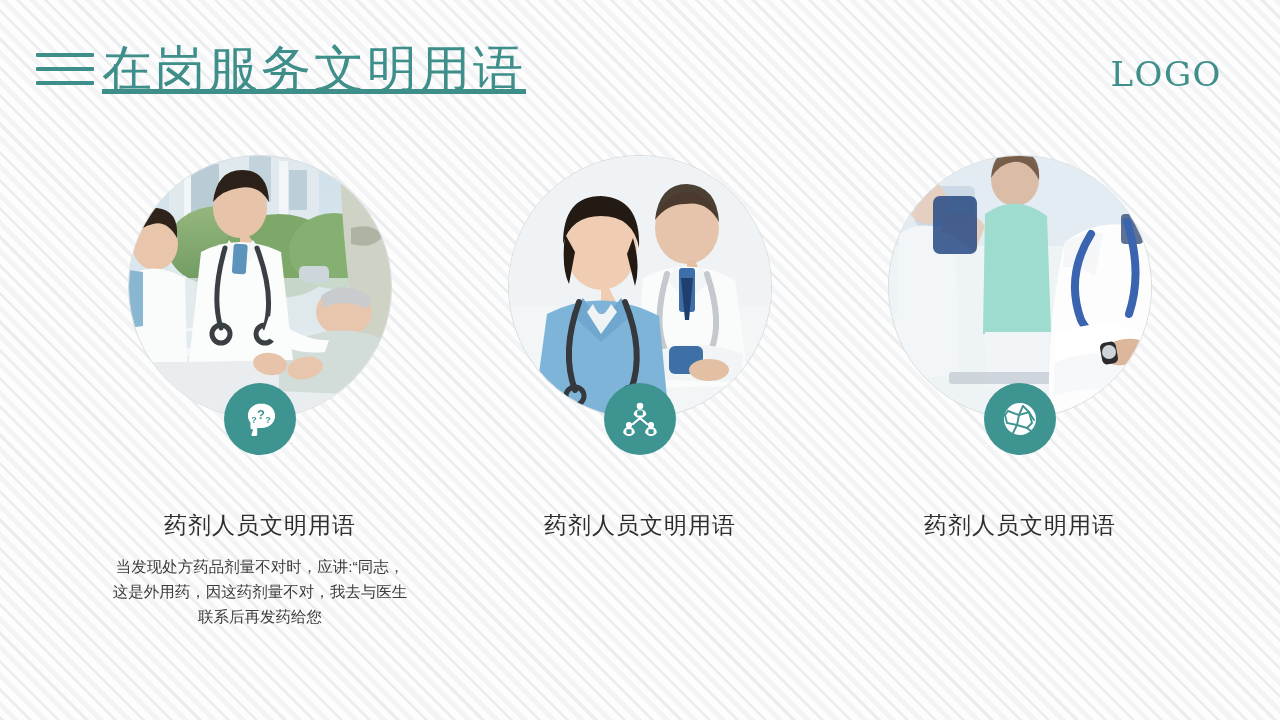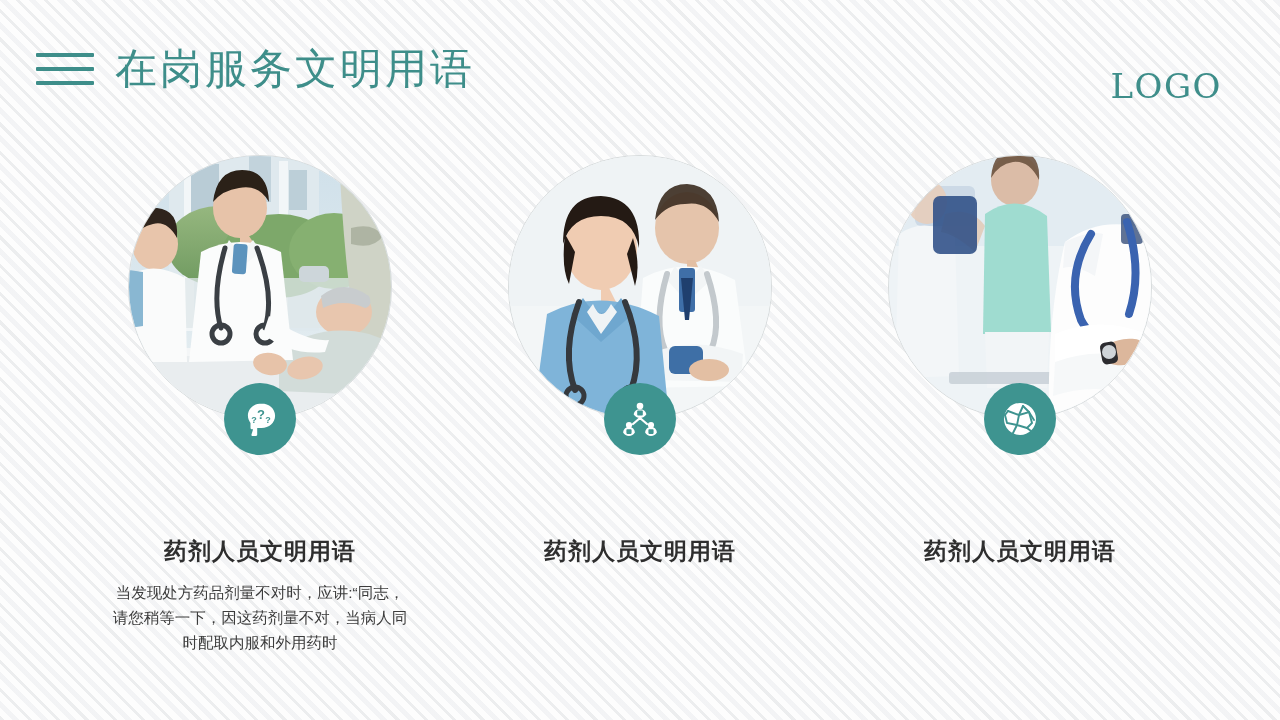--- a/index.html
+++ b/index.html
@@ -54,42 +54,42 @@
     width: 58px;
     height: 4px;
     background: #3e8e8a;
     border-radius: 1px;
     margin-bottom: 10px;
   }
   .hamburger-icon span:last-child { margin-bottom: 0; }
 
   .slide-title {
     position: absolute;
-    left: 115px;
+    left: 102px;
     top: 40px;
     font-family: "DejaVu Serif", "Liberation Serif", serif;
-    font-size: 42px;
+    font-size: 50px;
     line-height: 58px;
     letter-spacing: 3px;
     color: #3e8e8a;
     white-space: nowrap;
     font-weight: 400;
+    text-decoration: underline;
   }
 
   .logo-mark {
     position: absolute;
     right: 58px;
     top: 52px;
     font-family: "DejaVu Serif", "Liberation Serif", serif;
     font-size: 34px;
     line-height: 44px;
     letter-spacing: 1.5px;
     color: #3e8e8a;
     font-weight: 400;
-    margin-top: 12px;
   }
 
   
   .cards {
     position: absolute;
     top: 155px;
     left: 0;
     width: 1280px;
     display: flex;
     flex-direction: row;
@@ -136,23 +136,23 @@
     border-radius: 50%;
     background: #3e9490;
     display: flex;
     align-items: center;
     justify-content: center;
   }
   .badge svg { display: block; }
 
   
   .card-heading {
-    margin-top: 117px;
+    margin-top: 91px;
     font-size: 23px;
-    font-weight: bold;
+    font-weight: normal;
     color: #2e2e2e;
     letter-spacing: 1px;
     text-align: center;
     line-height: 30px;
   }
   .card-body {
     margin-top: 14px;
     width: 300px;
     font-size: 15.5px;
     line-height: 25px;
@@ -246,21 +246,21 @@
         <div class="badge">
           <svg width="40" height="40" viewBox="0 0 40 40" aria-hidden="true">
             <path d="M21.5 4.5c-7.6 0-13.6 5.2-13.6 12 0 3 1.1 5.5 2.6 7.4v5.2c0 .7.5 1.2 1.2 1.2h1.4l-1.6 5.3c-.2.7.3 1.3 1 1.3h3.6c.6 0 1.1-.5 1.1-1.1V29h4.3c7.6 0 13.6-5.2 13.6-12.2 0-7-6-12.3-13.6-12.3z" fill="#ffffff"></path>
             <text x="21" y="20" font-family="'Liberation Sans', sans-serif" font-size="13" font-weight="bold" fill="#3e9490" text-anchor="middle">?</text>
             <text x="14" y="24" font-family="'Liberation Sans', sans-serif" font-size="9" font-weight="bold" fill="#3e9490" text-anchor="middle">?</text>
             <text x="28" y="24" font-family="'Liberation Sans', sans-serif" font-size="9" font-weight="bold" fill="#3e9490" text-anchor="middle">?</text>
           </svg>
         </div>
       </div>
       <div class="card-heading">药剂人员文明用语</div>
-      <div class="card-body">当发现处方药品剂量不对时，应讲:“同志，请您稍等一下，因这药剂量不对，当病人同时配取内服和外用药时</div>
+      <div class="card-body">当发现处方药品剂量不对时，应讲:“同志，这是外用药，因这药剂量不对，我去与医生联系后再发药给您</div>
     </div>
 
     <div class="card">
       <div class="photo-wrap">
         <div class="photo-circle">
           <svg class="photo-inner" viewBox="0 0 262 262" preserveAspectRatio="xMidYMid slice">
             <rect x="0" y="0" width="262" height="262" fill="#f3f6f7"></rect>
             <rect x="0" y="0" width="262" height="150" fill="#eff3f5"></rect>
 
             <ellipse cx="178" cy="72" rx="32" ry="36" fill="#e3bfa3" opacity="0.9"></ellipse>

